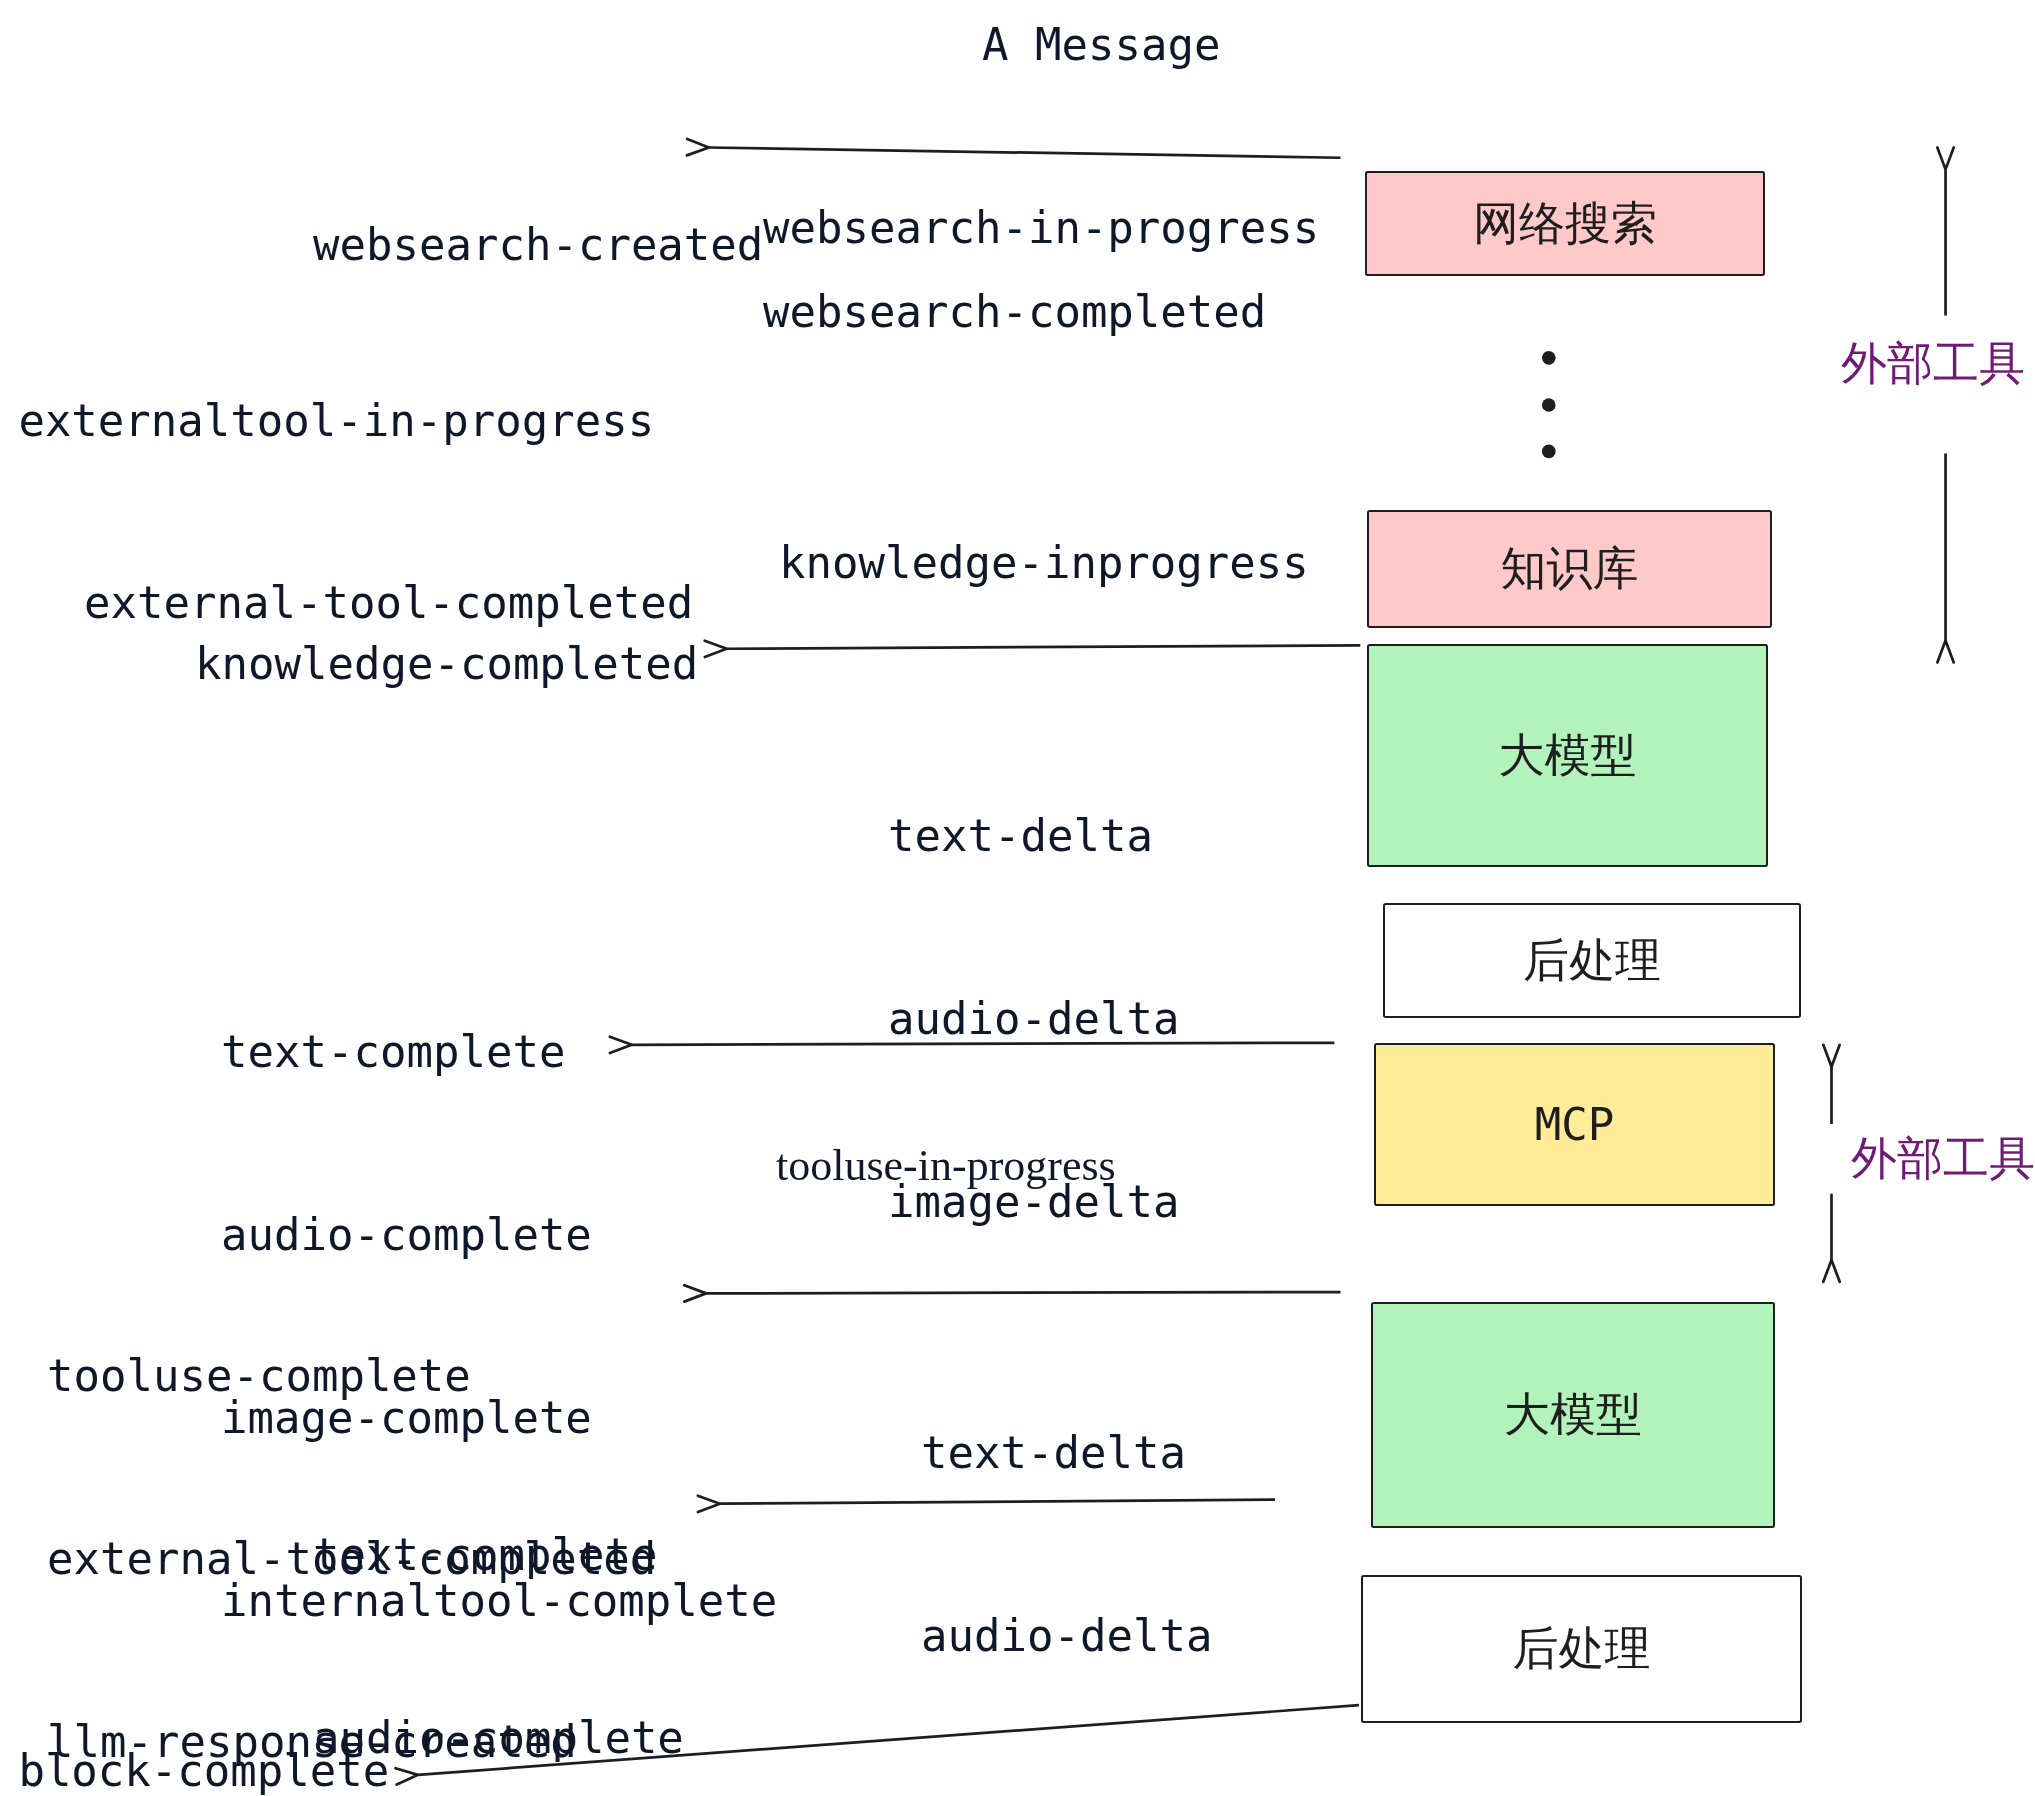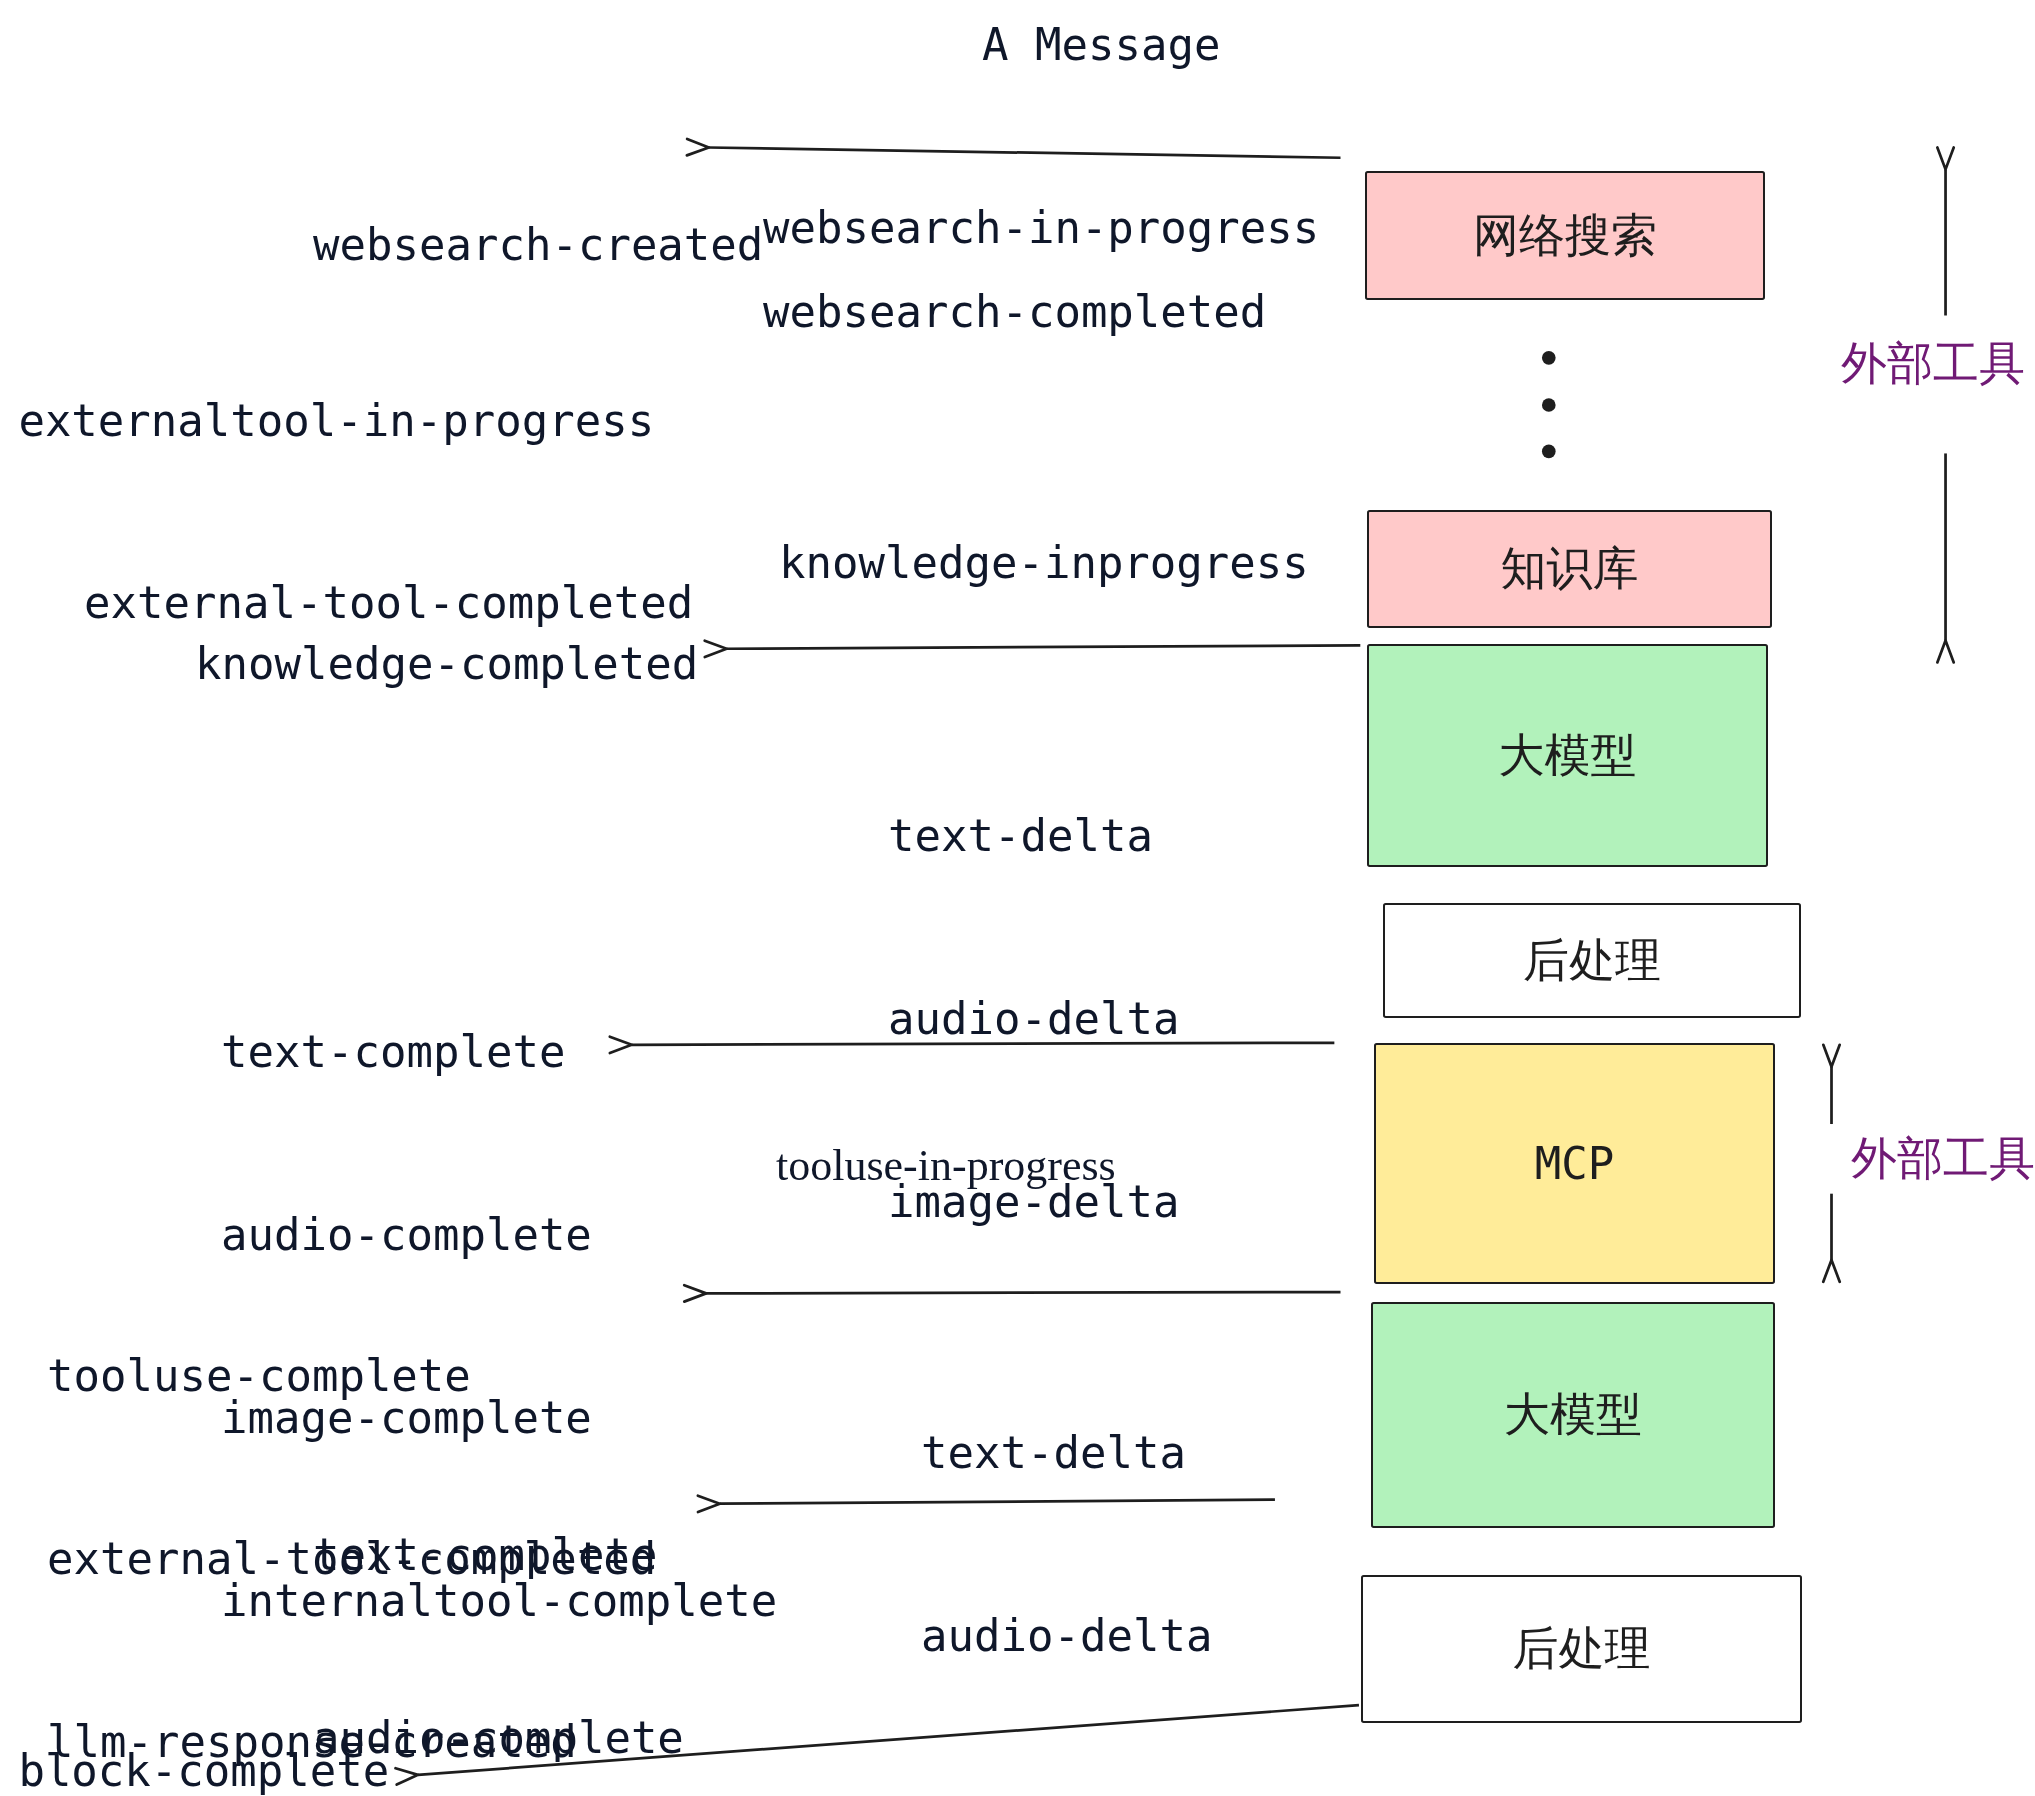--- a/index.html
+++ b/index.html
@@ -137,37 +137,37 @@
   <div class="mono" style="left:313px; top:1402px;">
     <div>text-complete</div>
     <div>audio-complete</div>
     
     
     
   </div>
 
   <div class="mono" style="left:18.4px; top:1740px;">block-complete</div>
 
-  <div class="box" style="left: 1365px; top: 171px; width: 400px; height: 129px; background-color: rgb(255, 201, 201);">
+  <div class="box" style="left: 1365px; top: 171px; width: 400px; height: 105px; background-color: rgb(255, 201, 201);">
     <span>网络搜索</span>
   </div>
 
   <div class="box" style="left: 1367px; top: 510px; width: 405px; height: 118px; background-color: rgb(255, 201, 201);">
     <span>知识库</span>
   </div>
 
   <div class="box" style="left: 1367px; top: 644px; width: 401px; height: 223px; background-color: rgb(178, 242, 187);">
     <span>大模型</span>
   </div>
 
   <div class="box" style="left: 1383px; top: 903px; width: 418px; height: 115px; background-color: rgb(255, 255, 255);">
     <span>后处理</span>
   </div>
 
-  <div class="box mono-font" style="left: 1374px; top: 1043px; width: 401px; height: 241px; background-color: rgb(255, 236, 153);">
+  <div class="box mono-font" style="left: 1374px; top: 1043px; width: 401px; height: 163px; background-color: rgb(255, 236, 153);">
     <span>MCP</span>
   </div>
 
   <div class="box" style="left: 1371px; top: 1302px; width: 404px; height: 226px; background-color: rgb(178, 242, 187);">
     <span>大模型</span>
   </div>
 
   <div class="box" style="left: 1361px; top: 1575px; width: 441px; height: 148px; background-color: rgb(255, 255, 255);">
     <span>后处理</span>
   </div>

